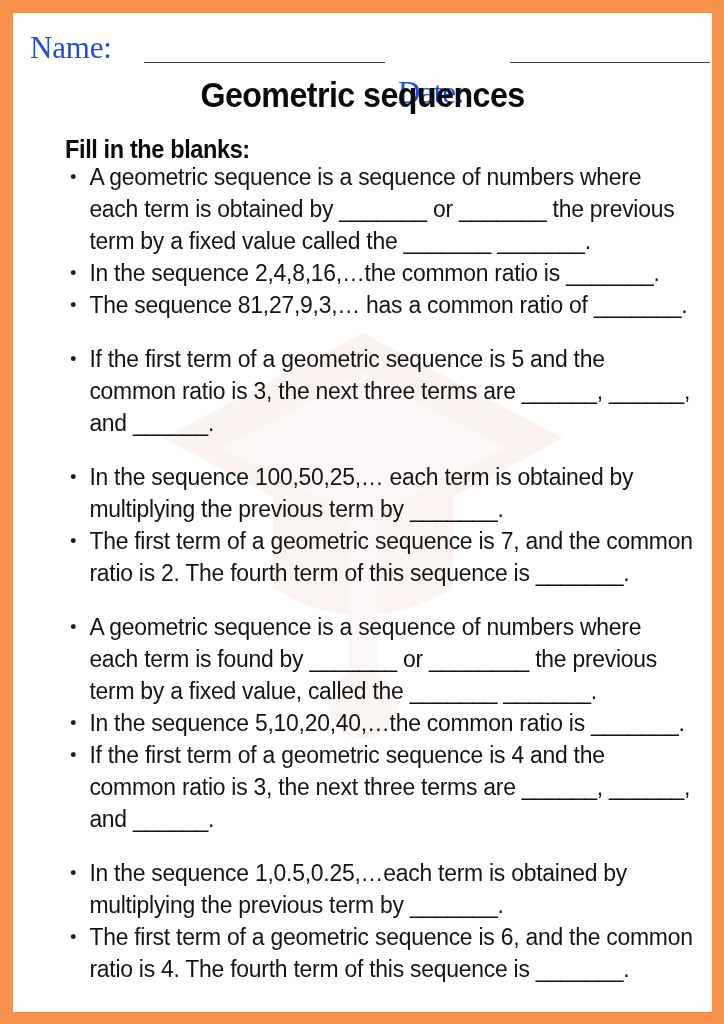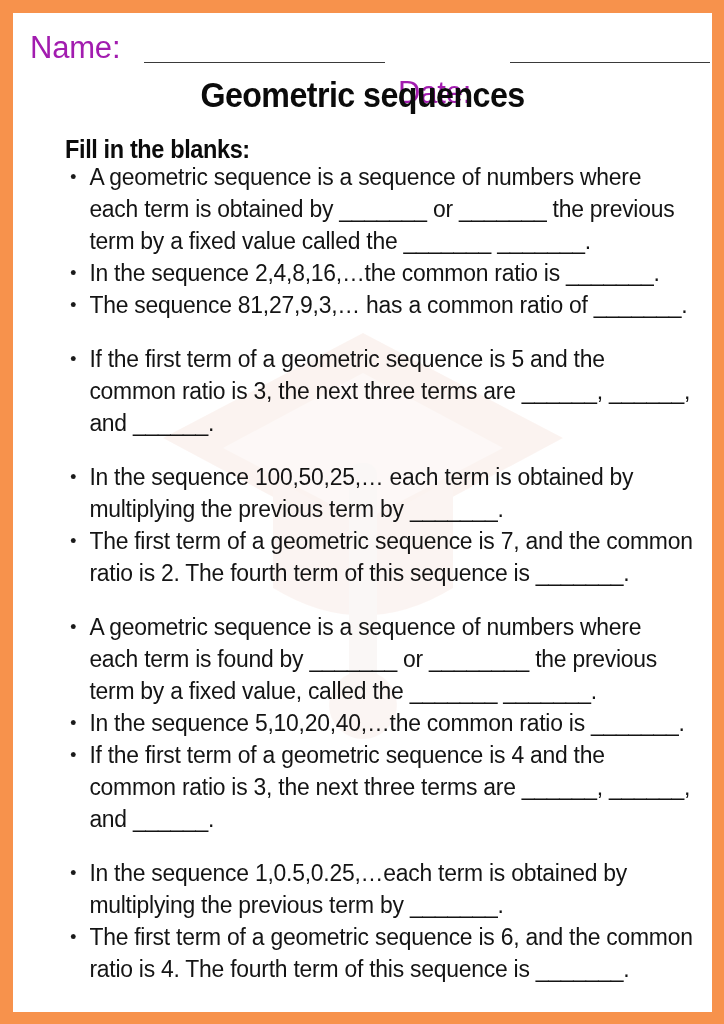--- a/index.html
+++ b/index.html
@@ -54,24 +54,24 @@
   
   #namedate-row {
     position: absolute;
     left: 0;
     top: 16px;
     width: 100%;
     height: 44px;
   }
   .fieldlabel {
     position: absolute;
-    font-family: Liberation Sans, sans-serif;
+    font-family: Liberation Serif, serif;
     font-size: 31px;
     font-weight: 400;
-    color: #a21caf;
+    color: #1d4ed8;
     letter-spacing: -0.2px;
     white-space: nowrap;
     line-height: 34px;
   }
   #name-label { left: 17px; top: 2px; }
   #date-label { left: 385px; top: 16px; margin-top: 31px; }
   .fieldrule {
     position: absolute;
     height: 0;
     border-top: 1.6px solid #3a3a3a;

